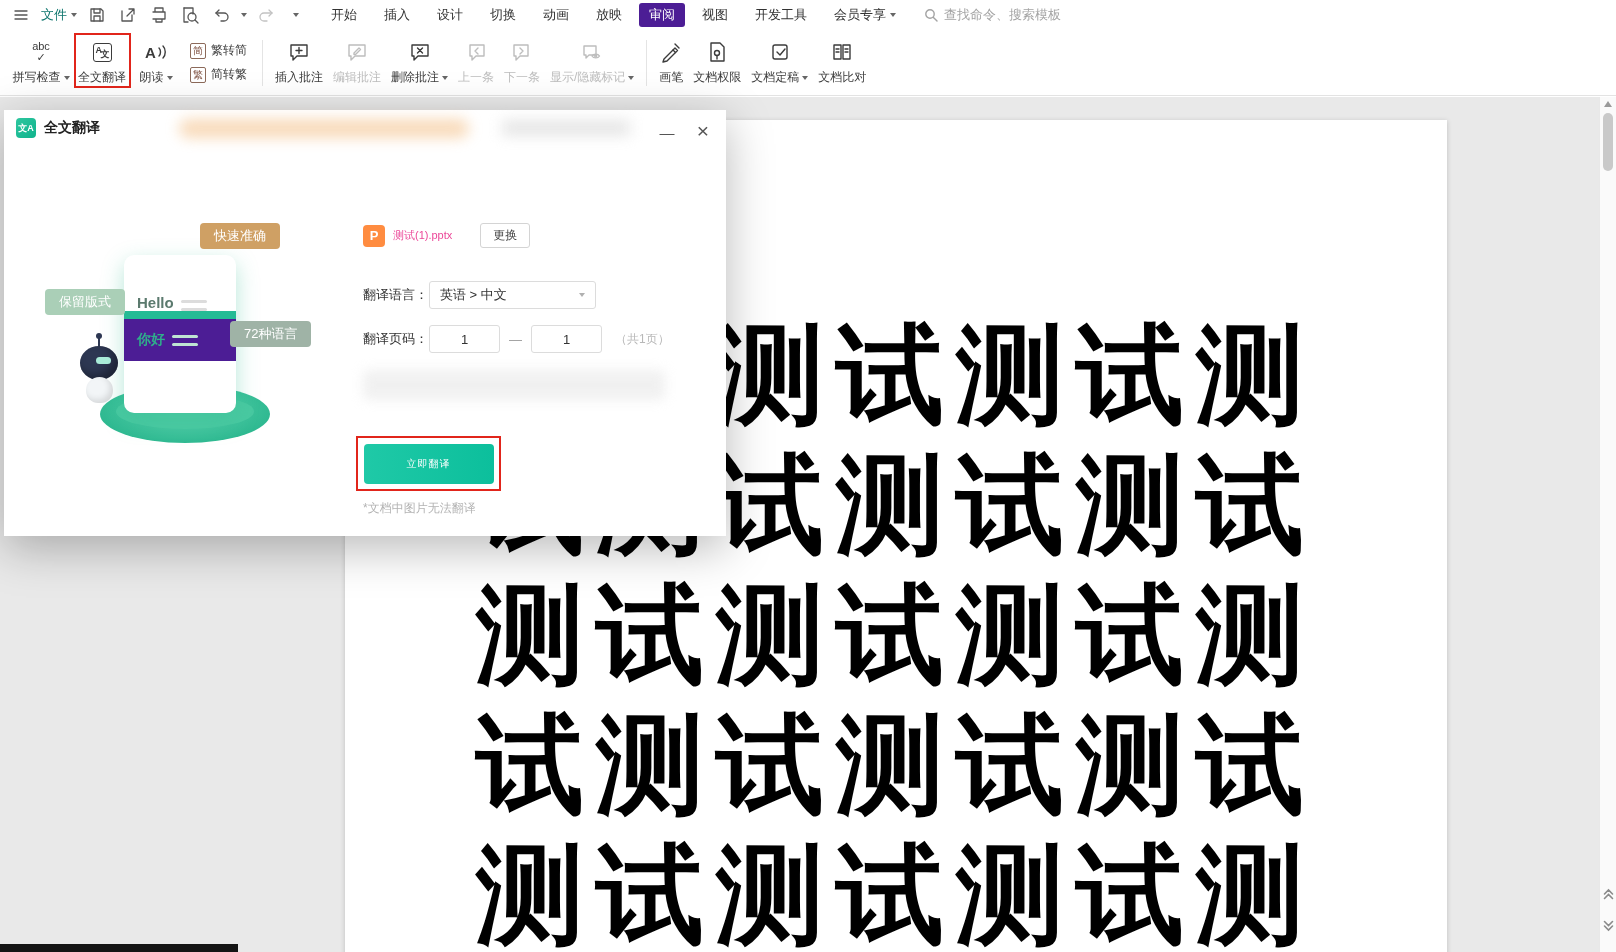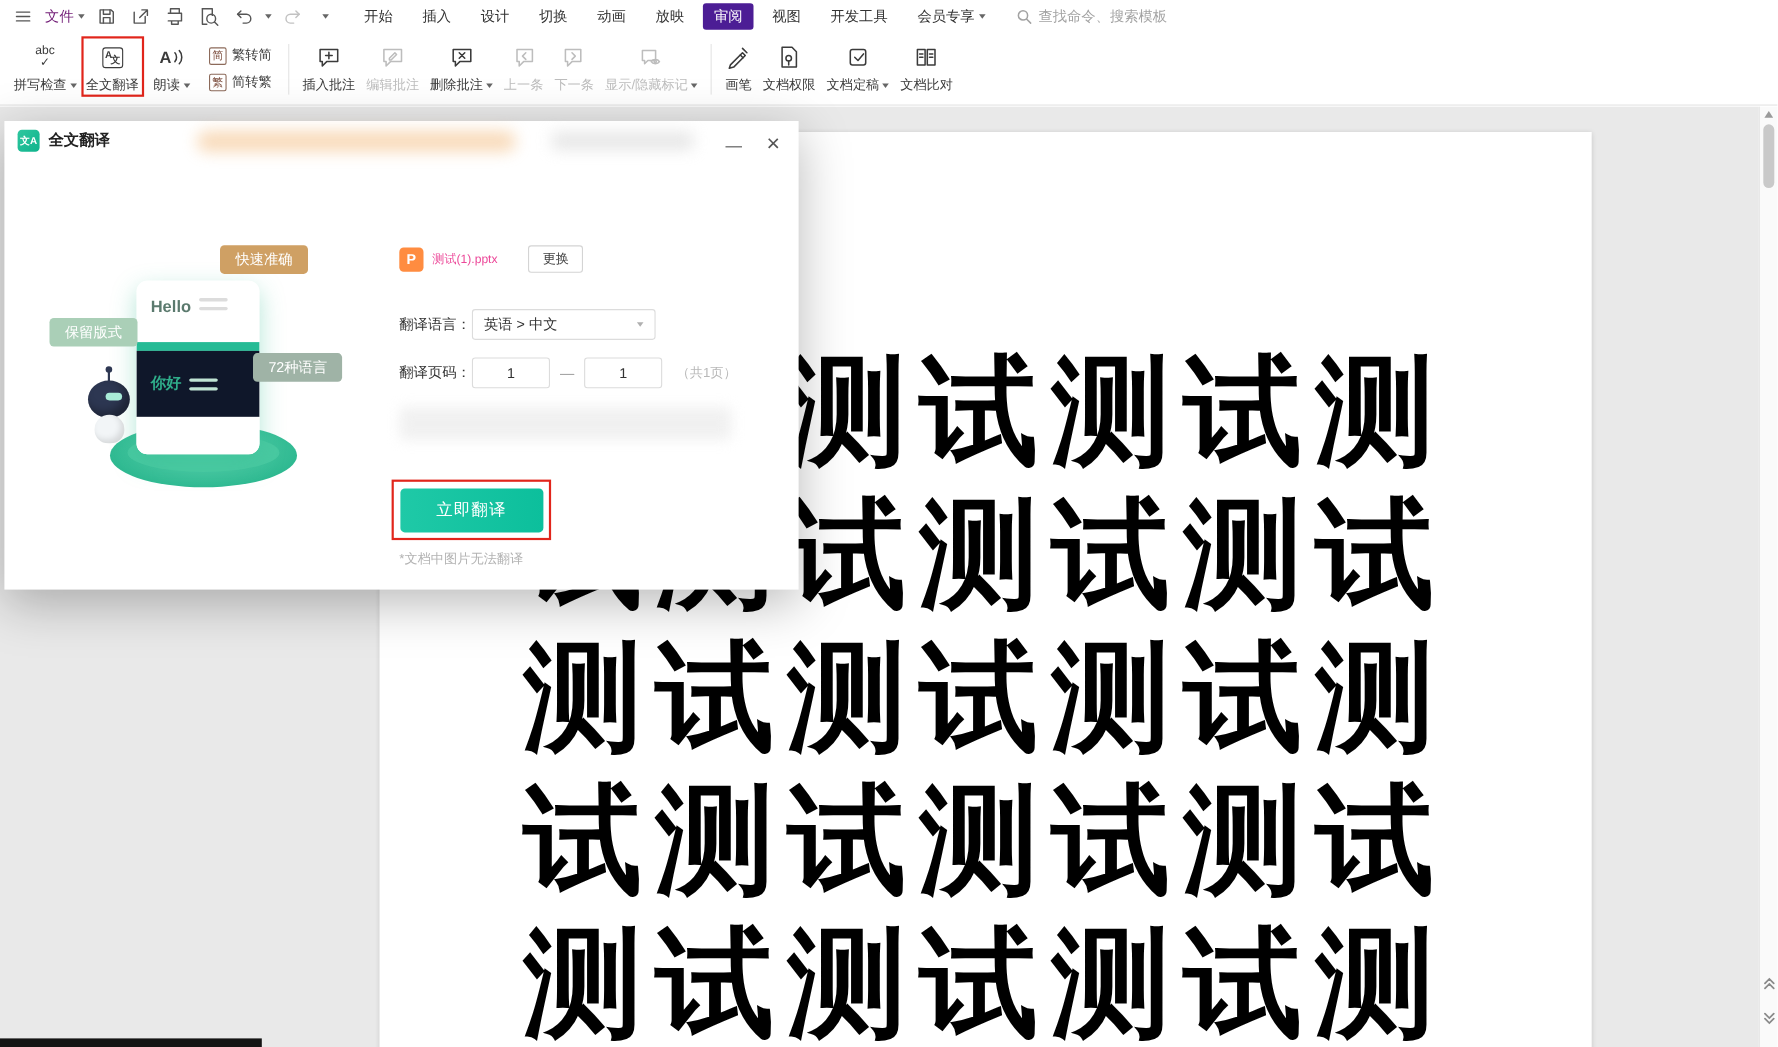--- a/index.html
+++ b/index.html
@@ -2,21 +2,21 @@
 <html><head>
 <meta charset="utf-8">
 <style>
   *{margin:0;padding:0;box-sizing:border-box}
   html,body{width:1616px;height:952px}
   body{position:relative;font-family:"Liberation Sans","DejaVu Sans",sans-serif;background:#fff;overflow:hidden;color:#333}
 
   
   .menubar{position:absolute;top:0;left:0;right:0;height:30px;background:#fff;display:flex;align-items:center;padding-left:10px}
   .mb-left{display:flex;align-items:center;gap:9px}
-  .mb-file{font-size:13px;color:#701a75;display:flex;align-items:center;gap:4px}
+  .mb-file{font-size:13px;color:#0f766e;display:flex;align-items:center;gap:4px}
   .qa-ic{width:22px;height:22px;display:flex;align-items:center;justify-content:center}
   .qa-ic svg{stroke:#555;fill:none;stroke-width:1.3;stroke-linecap:round;stroke-linejoin:round}
   .qa-ic.dim svg{stroke:#c2c2c2}
   .caret{display:inline-block;width:0;height:0;border-left:3.5px solid transparent;border-right:3.5px solid transparent;border-top:4px solid #666}
   .tabs{display:flex;align-items:flex-start;margin-left:22px;gap:7px}
   .tab{font-size:13px;color:#333;padding:3px 10px;border-radius:3px;white-space:nowrap;display:flex;align-items:center;gap:4px}
   .tab.active{background:#4c1d95;color:#fff}
   .search{display:flex;align-items:center;gap:6px;margin-left:18px;color:#a3a3a3;font-size:13px}
   .search svg{stroke:#a3a3a3;fill:none;stroke-width:1.4;stroke-linecap:round}
 
@@ -62,26 +62,26 @@
   .dlg-icon{width:20px;height:20px;border-radius:4px;background:linear-gradient(135deg,#2ec79f,#0fb38c);color:#fff;font-size:9px;font-weight:bold;display:flex;align-items:center;justify-content:center;line-height:9px}
   .dlg-title{font-size:14px;font-weight:bold;color:#222}
   .dlg-min{position:absolute;top:10px;right:44px;width:30px;height:24px;display:flex;align-items:center;justify-content:center;color:#555;font-size:15px}
   .dlg-close{position:absolute;top:8px;right:8px;width:30px;height:26px;display:flex;align-items:center;justify-content:center;color:#555;font-size:21px}
 
   
   .illus{position:absolute;left:20px;top:90px;width:330px;height:280px}
   .platform{position:absolute;left:76px;top:185px;width:170px;height:58px;border-radius:50%;background:radial-gradient(ellipse at 50% 40%,#63d6b2 0%,#2db890 75%)}
   .platform::after{content:"";position:absolute;left:16px;top:9px;right:16px;bottom:14px;border-radius:50%;background:#4ccaa3;opacity:.8}
   .paper{position:absolute;left:100px;top:55px;width:112px;height:158px;background:#fff;border-radius:10px;box-shadow:0 8px 22px rgba(47,184,144,.35);overflow:hidden}
-  .paper-top{display:flex;align-items:flex-start;gap:7px;padding:16px 0 0 13px;height:56px}
+  .paper-top{display:flex;align-items:flex-end;gap:7px;padding:16px 0 0 13px;height:56px}
   .hello{font-size:15px;font-weight:bold;color:#5b7a6e}
   .bars{display:flex;flex-direction:column;gap:5px}
   .bars i{display:block;width:26px;height:3px;border-radius:2px;background:#dcdcdc}
   .paper-bar{height:8px;background:#25bb95}
-  .paper-low{background:#0f172a;height:60px;display:flex;align-items:center;gap:7px;padding-left:13px}
+  .paper-low{background:#4c1d95;height:42px;display:flex;align-items:center;gap:7px;padding-left:13px}
   .nihao{font-size:14px;font-weight:bold;color:#2fae8b}
   .bars.green i{background:#bfe4d3}
   .paper-foot{background:#fff;height:40px}
   .robot-ant{position:absolute;left:74px;top:138px;width:2px;height:9px;background:#2d3752}
   .robot-ant::before{content:"";position:absolute;left:-2px;top:-5px;width:6px;height:6px;border-radius:50%;background:#2d3752}
   .robot-head{position:absolute;left:56px;top:146px;width:38px;height:34px;border-radius:50%;background:#2d3752;box-shadow:inset -5px -5px 9px rgba(0,0,0,.35)}
   .robot-head::after{content:"";position:absolute;right:7px;top:11px;width:15px;height:7px;border-radius:4px;background:#a9ecd8}
   .robot-body{position:absolute;left:62px;top:177px;width:27px;height:26px;border-radius:50% 50% 46% 46%;background:#f2f5f7;box-shadow:inset -3px -3px 6px rgba(0,0,0,.12)}
   .badge{position:absolute;padding:4px 14px;border-radius:4px;color:#fff;font-size:13px;white-space:nowrap}
   .badge-fast{left:176px;top:23px;background:#cfa064}
@@ -97,21 +97,21 @@
   .row-lang{top:171px}
   .row-pages{top:215px}
   .row-label{font-size:13px;color:#333;width:66px;flex:0 0 66px}
   .select{width:167px;height:28px;border:1px solid #dcdcdc;border-radius:3px;background:#fff;display:flex;align-items:center;justify-content:space-between;padding:0 10px;font-size:13px;color:#333}
   .select .caret{border-top-color:#b0b0b0}
   .pg-input{width:71px;height:28px;border:1px solid #dcdcdc;border-radius:3px;text-align:center;font-size:13px;color:#333;outline:none;background:#fff}
   .dash{margin:0 9px;color:#999;font-size:13px}
   .total{margin-left:13px;font-size:12px;color:#b8b8b8}
   .blur-row{position:absolute;left:359px;top:260px;width:302px;height:30px;background:#ececec;filter:blur(6px);opacity:.75;border-radius:4px}
   .go-wrap{position:absolute;left:352px;top:326px;width:145px;height:55px;border:2px solid #e1251b;display:flex;align-items:center;justify-content:center}
-  .go-btn{width:130px;height:40px;border:none;border-radius:4px;background:linear-gradient(90deg,#1fc9a7,#0cbf9c);color:#fff;font-size:15px;letter-spacing:1px}
+  .go-btn{width:130px;height:40px;border:none;border-radius:4px;background:linear-gradient(90deg,#1fc9a7,#0cbf9c);color:#fff;font-size:10px;letter-spacing:1px}
   .note{position:absolute;left:359px;top:390px;font-size:12px;color:#b3b3b3}
 </style>
 </head>
 <body>
 
 <div class="menubar">
   <div class="mb-left">
     <span class="qa-ic">
       <svg width="16" height="16" viewBox="0 0 16 16">
           <path d="M2 4h12M2 8h12M2 12h12"></path>

